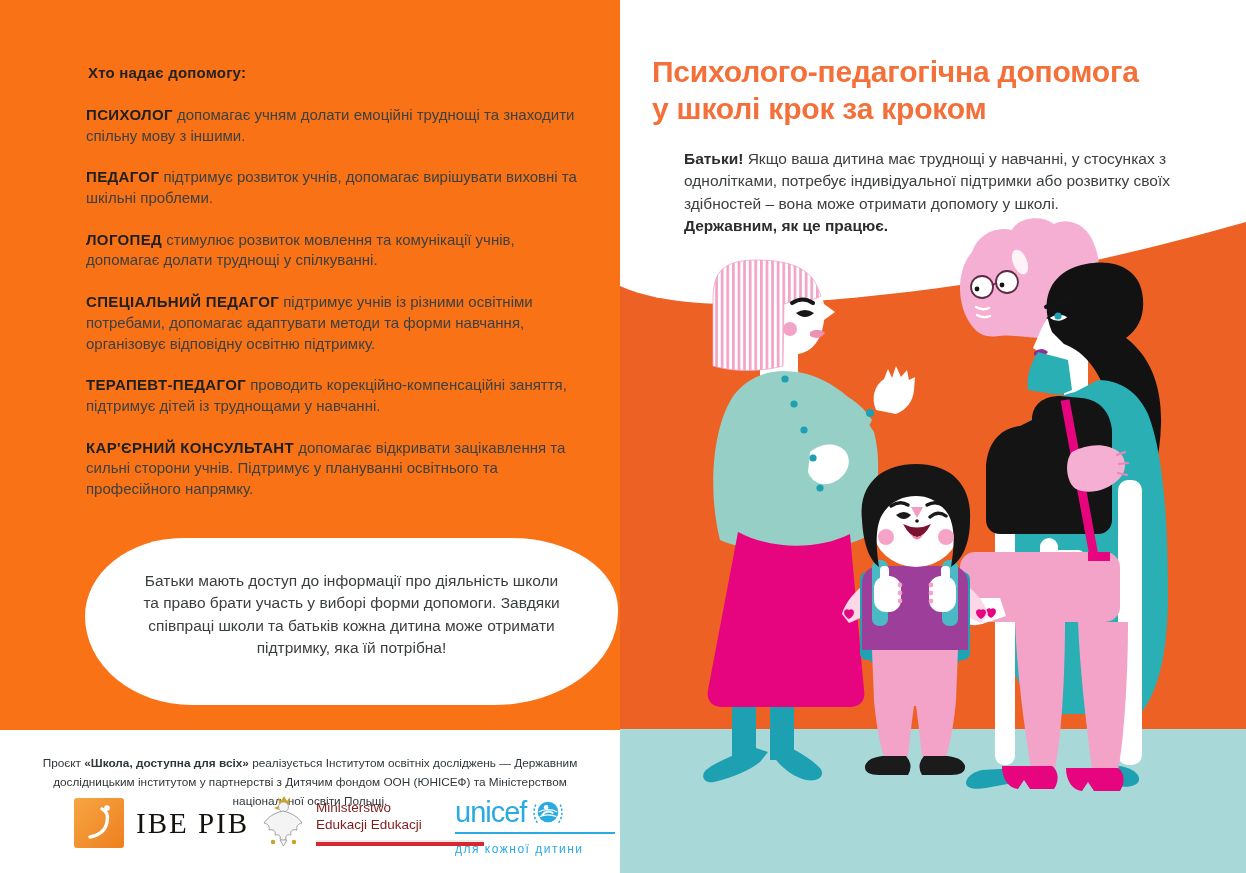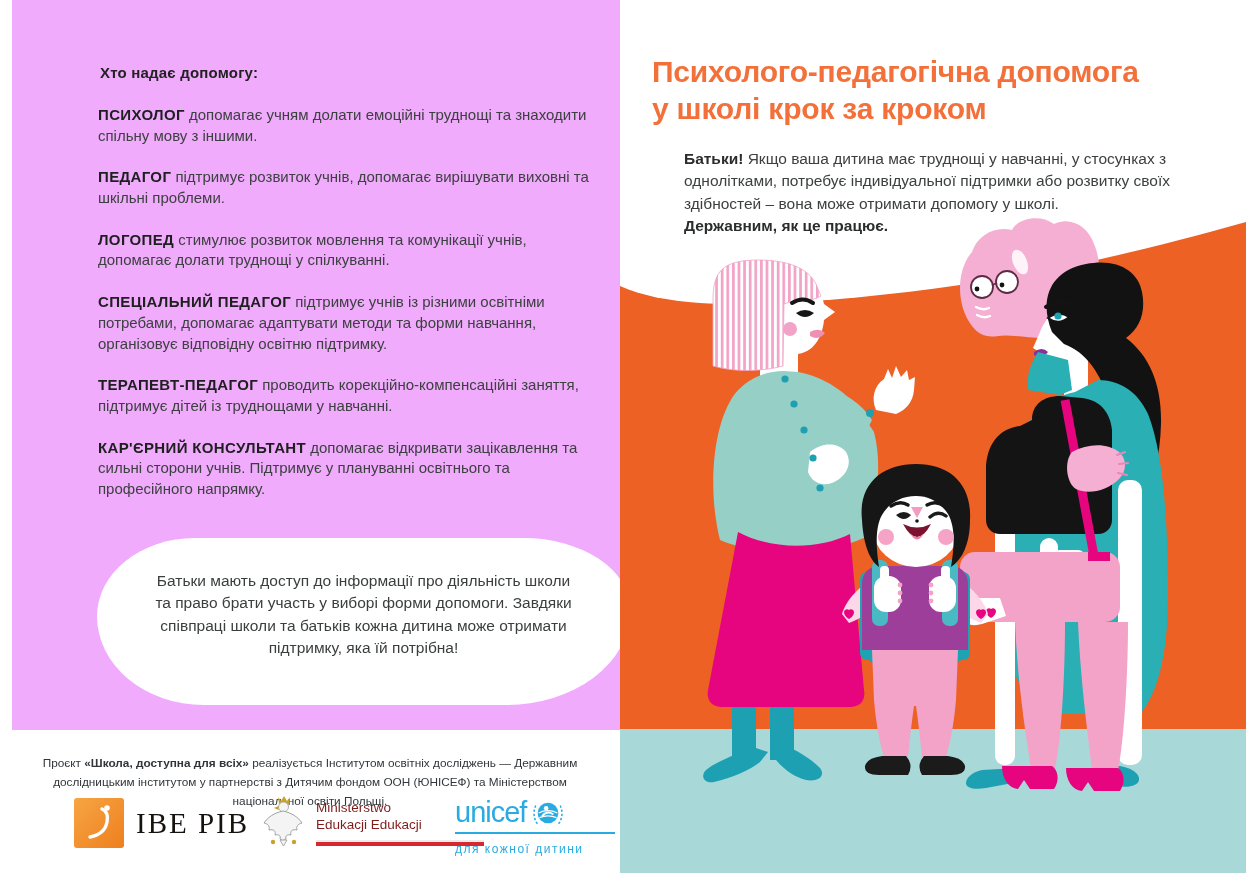--- a/index.html
+++ b/index.html
@@ -2,22 +2,22 @@
 <html><head>
 <meta charset="utf-8">
 <style>
   html,body{margin:0;padding:0;background:#e8e8e8;}
   .page{
     position:relative;width:1246px;height:873px;background:#ffffff;overflow:hidden;
     font-family:"Liberation Sans",sans-serif;margin:0 auto;
   }
   
   .panel-left{
-    position:absolute;left:12px;top:0;width:748px;height:730px;
-    background:#f0abfc;
+    position:absolute;left:0;top:0;width:748px;height:730px;
+    background:#f97316;
     border-radius:0 42px 16px 0 / 0 88px 16px 0;
   }
   .left-content{position:absolute;left:86px;top:64px;width:496px;}
   .help-heading{font-size:15px;font-weight:700;color:#222;letter-spacing:.2px;margin:0 0 24px 2px;}
   .role{margin:0 0 21px 0;font-size:15px;line-height:1.38;color:#3d4040;max-width:492px;}
   .role .term{font-weight:700;color:#1e1f1f;letter-spacing:.35px;}
   .bubble{
     position:absolute;left:85px;top:538px;width:533px;height:167px;
     background:#ffffff;
     border-radius:110px 120px 140px 120px / 88px 80px 105px 100px;
@@ -52,21 +52,21 @@
     width:50px;height:50px;border-radius:3px;
     background:linear-gradient(135deg,#F7A544,#EE7F1E);
     display:flex;align-items:center;justify-content:center;
   }
   .ibe-text{font-family:"Liberation Serif",serif;font-size:29px;color:#16130f;letter-spacing:2px;}
   .logo-men{position:absolute;left:252px;top:0px;display:flex;align-items:flex-start;gap:10px;}
   .men-col{padding-top:8px;}
   .men-line{font-size:13.5px;color:#7f1d1d;line-height:1.25;}
   .men-stripe{margin-top:6px;width:168px;height:6px;background:linear-gradient(#ECECEC 0 35%,#D7282F 35% 100%);}
   .logo-unicef{position:absolute;left:447px;top:4px;}
-  .unicef-top{display:flex;align-items:center;gap:6px;}
+  .unicef-top{display:flex;align-items:flex-start;gap:6px;}
   .unicef-word{font-size:29px;font-weight:500;color:#29ABE2;letter-spacing:-1px;}
   .unicef-rule{width:160px;height:2px;background:#29ABE2;margin-top:3px;}
   .unicef-tag{margin-top:8px;font-size:12px;letter-spacing:1.5px;color:#29ABE2;}
 </style>
 </head>
 <body>
 
 <div class="page">
 
   <div class="panel-left">

